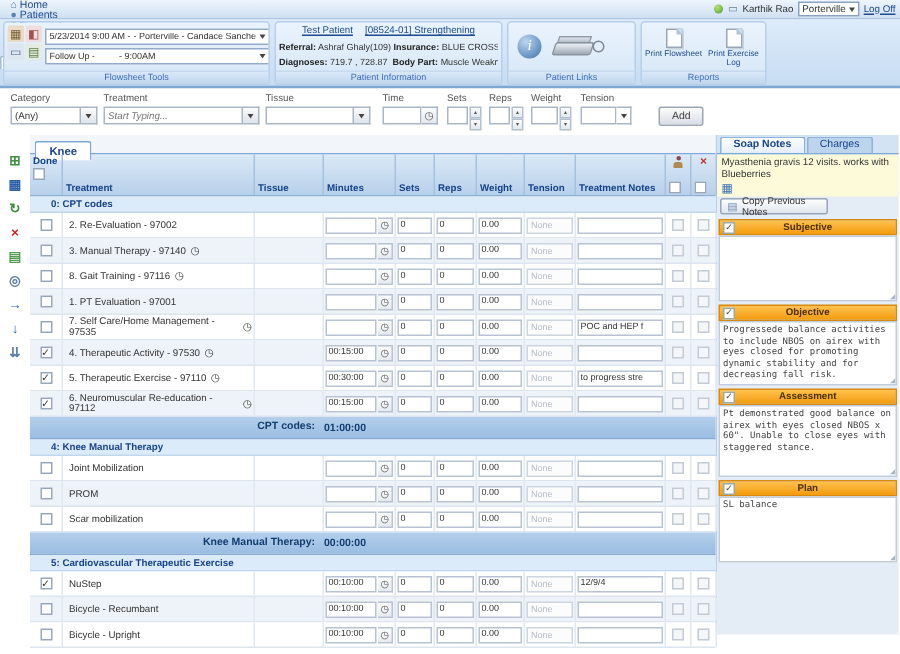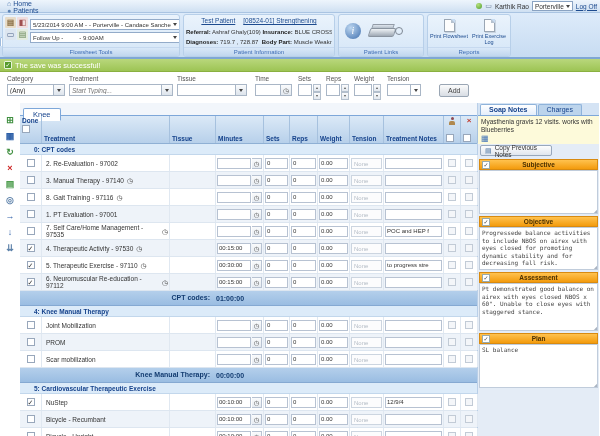--- a/index.html
+++ b/index.html
@@ -61,21 +61,21 @@
 .clockbtn{width:11px;height:12px;border:1px solid #a9b6c6;border-left:none;background:linear-gradient(#fafbfc,#e2e8ef);font-size:7px;line-height:11px;text-align:center;color:#555}
 #add-btn{height:13px;margin-top:10px;margin-left:10px;padding:0 8px;font-size:7px;color:#444;background:linear-gradient(#fbfbfb,#d8dde4);border:1px solid #9aa6b4;border-radius:2px}
 
 
 #main{display:flex;height:333px;background:#fff}
 #ltools{width:20px;display:flex;flex-direction:column;align-items:center;gap:5px;padding-top:12px}
 .tool-ic{width:11px;height:11px;font-size:9px;line-height:11px;text-align:center;font-weight:bold}
 
 #sheet{width:458px;border-right:1px solid #b9cfe8}
 #sheet-tabs{height:13px;border-bottom:1px solid #7da7d9;background:#f2f6fb;padding-left:3px}
-.ktab{display:inline-block;height:13px;background:#fff;border:1px solid #7da7d9;border-bottom:1px solid #fff;font-size:7.5px;font-weight:normal;color:#15428b;padding:1px 9px 0;border-radius:2px 2px 0 0}
+.ktab{display:inline-block;height:13px;background:#fff;border:1px solid #7da7d9;border-bottom:1px solid #fff;font-size:7.5px;font-weight:bold;color:#15428b;padding:1px 9px 0;border-radius:2px 2px 0 0}
 .grid{display:grid;grid-template-columns:22px 128px 46px 48px 26px 28px 32px 34px 60px 17px 17px}
 #sheet-head{background:linear-gradient(#dbe9f7,#b7d0ea);border-bottom:1px solid #8fb0d4;height:28px;font-size:6.5px;font-weight:bold;color:#15428b}
 .hc{border-right:1px solid #a6c1de;padding:1px 2px;display:flex;flex-direction:column;justify-content:flex-end;gap:1px}
 .hc .cb{align-self:flex-start}
 .hc.center{align-items:center}
 .person-ic{width:7px;height:8px;position:relative;display:block}
 .person-ic:before{content:"";position:absolute;left:2px;top:0;width:3px;height:3px;border-radius:50%;background:#8d4a52}
 .person-ic:after{content:"";position:absolute;left:0.5px;top:3.5px;width:6px;height:4px;border-radius:2px 2px 0 0;background:#b0894f}
 .x-ic{color:#c0392b;font-weight:bold;font-size:8px;line-height:8px}
 .cb{width:8px;height:8px;border:1px solid #98a7bb;background:#fff;font-size:7px;line-height:7px;text-align:center;color:#333;display:inline-block}
@@ -218,24 +218,20 @@
         </div>
         <div class="print-btn">
           <span class="page-ic"></span>
           <span>Print Exercise Log</span>
         </div>
       </div>
       <div class="rg-label">Reports</div>
     </div>
   </div>
 
-  <div id="alert">
-    <span class="ok-ic">✓</span>
-    <span>The save was successful!</span>
-  </div>
 
   <div id="form">
     <div class="ff" style="width:58px;margin-right:4px">
       <span class="lbl">Category</span>
       <div class="fgrp">
           <input class="fin" style="width: 47px;" readonly="" value="(Any)">
           <span class="arrbox">
             <span class="tri"></span>
           </span>
         </div>

